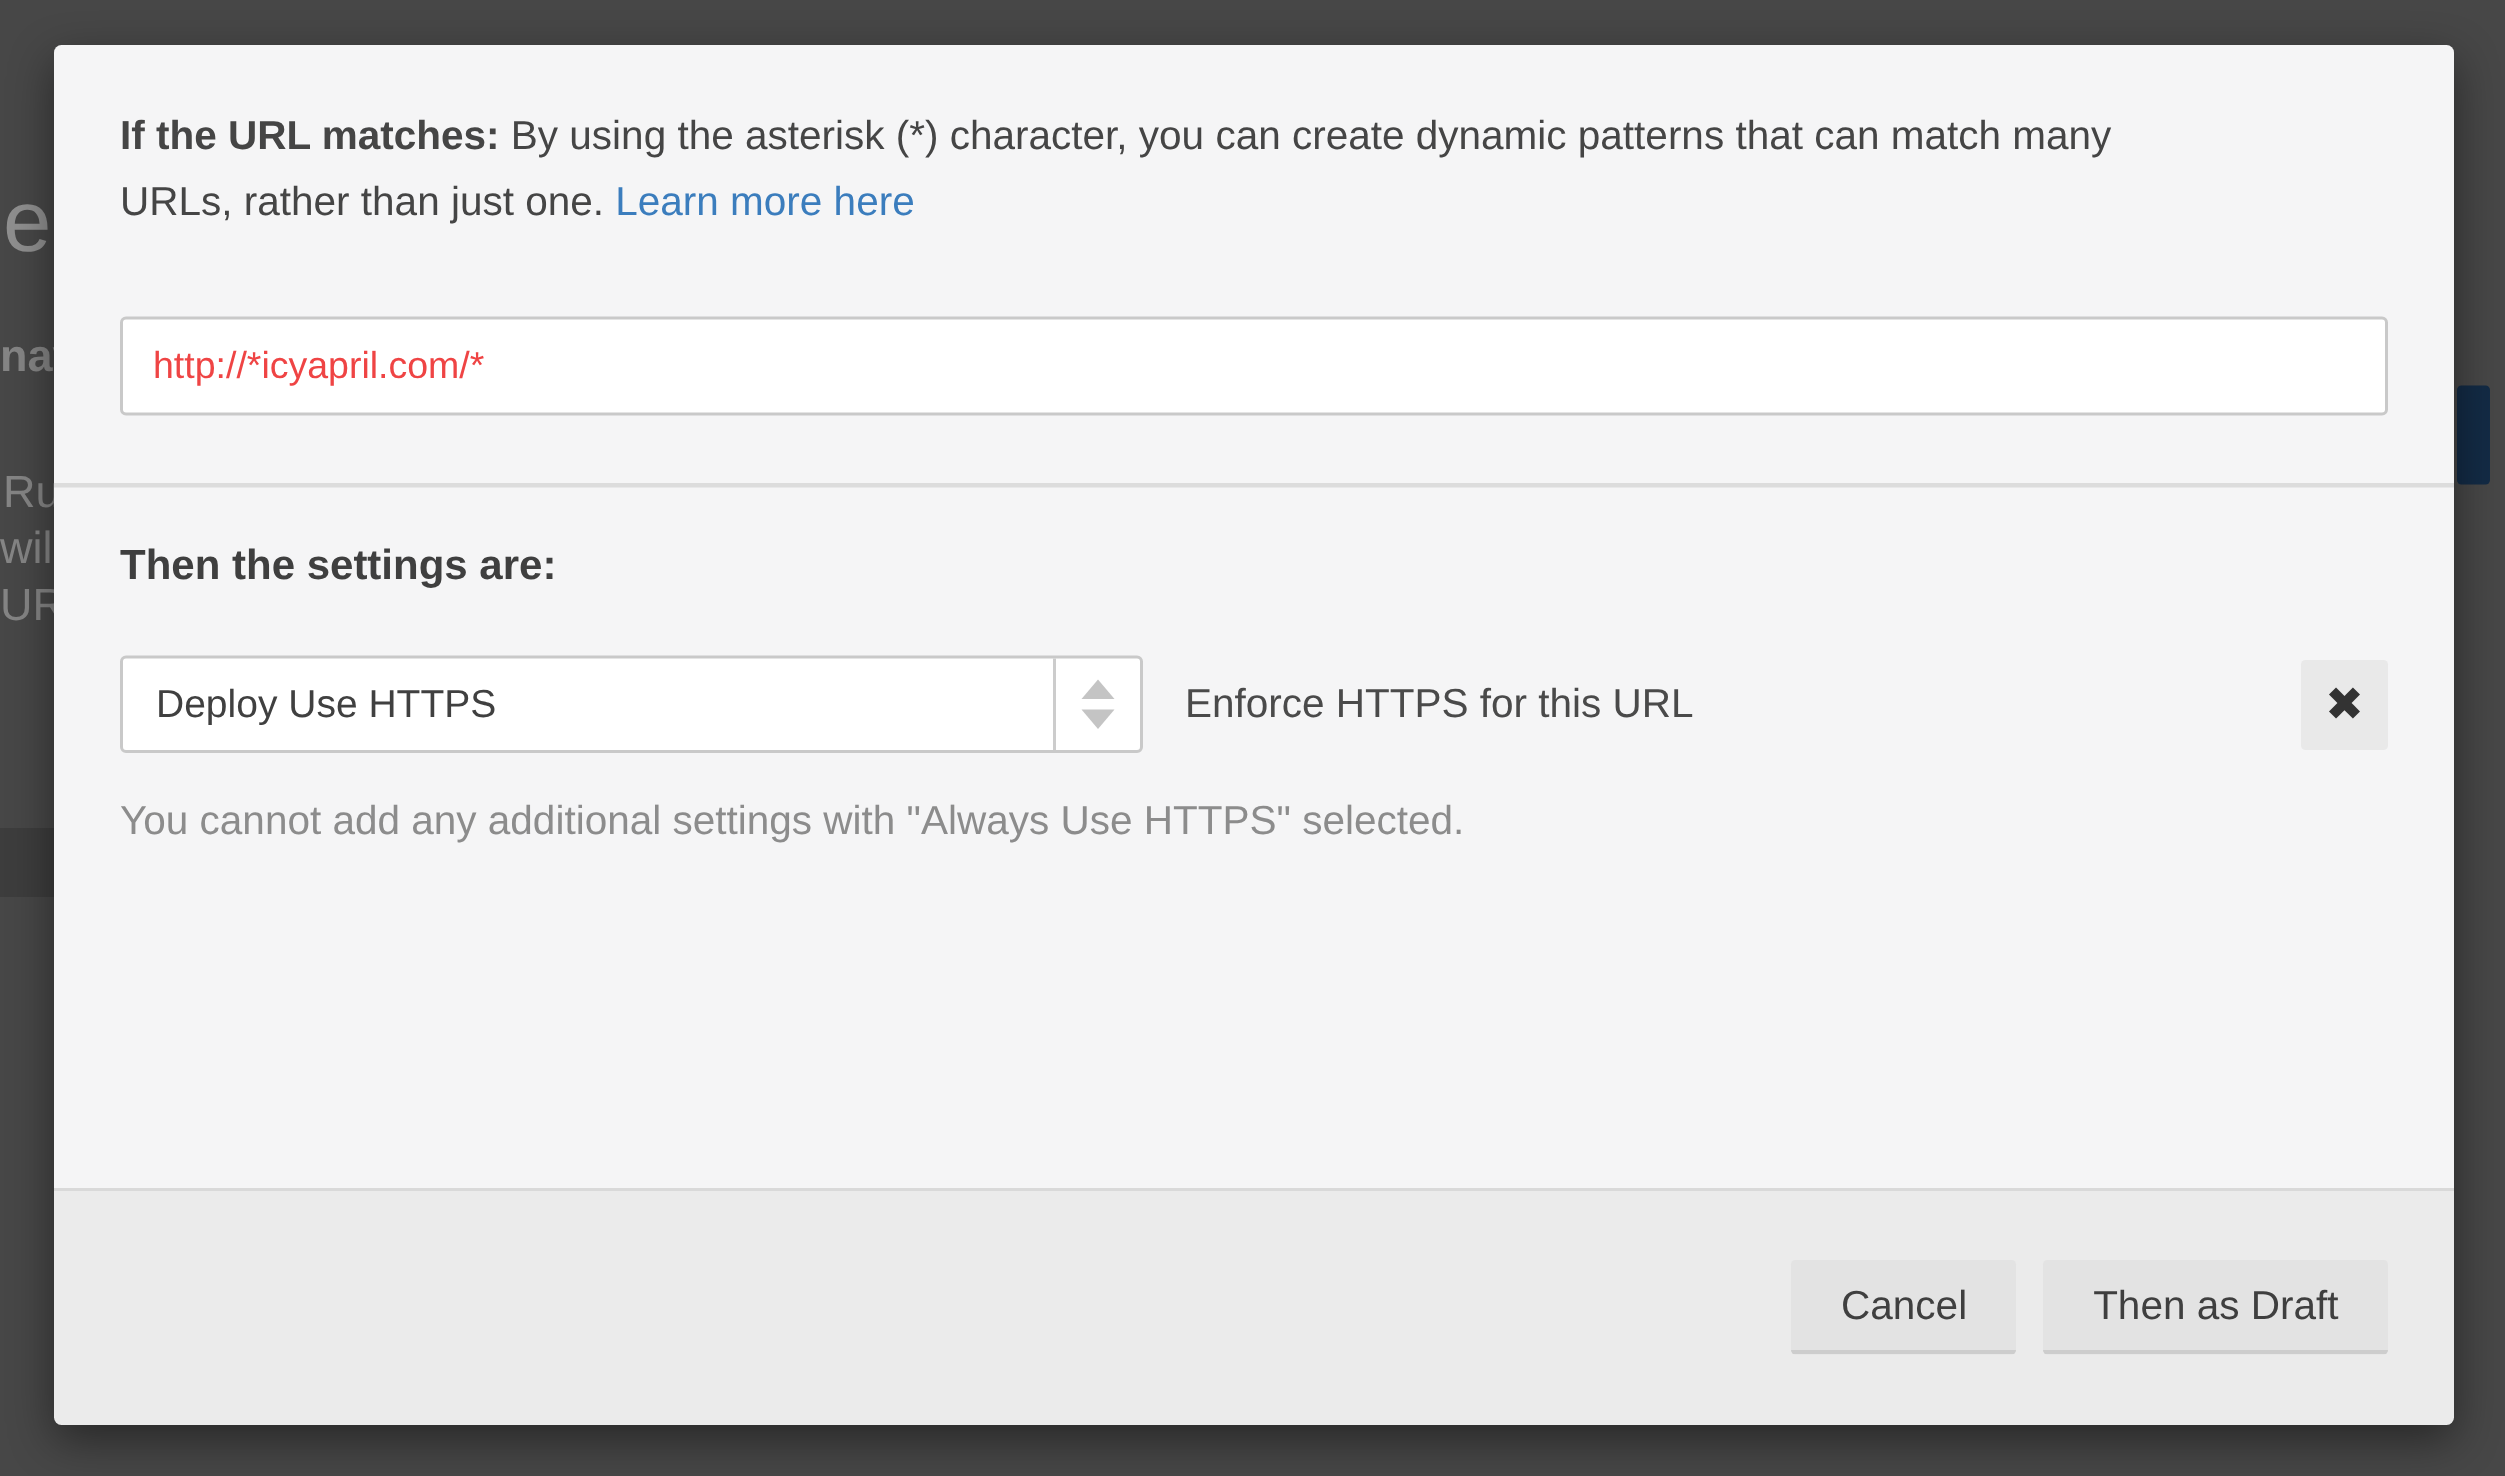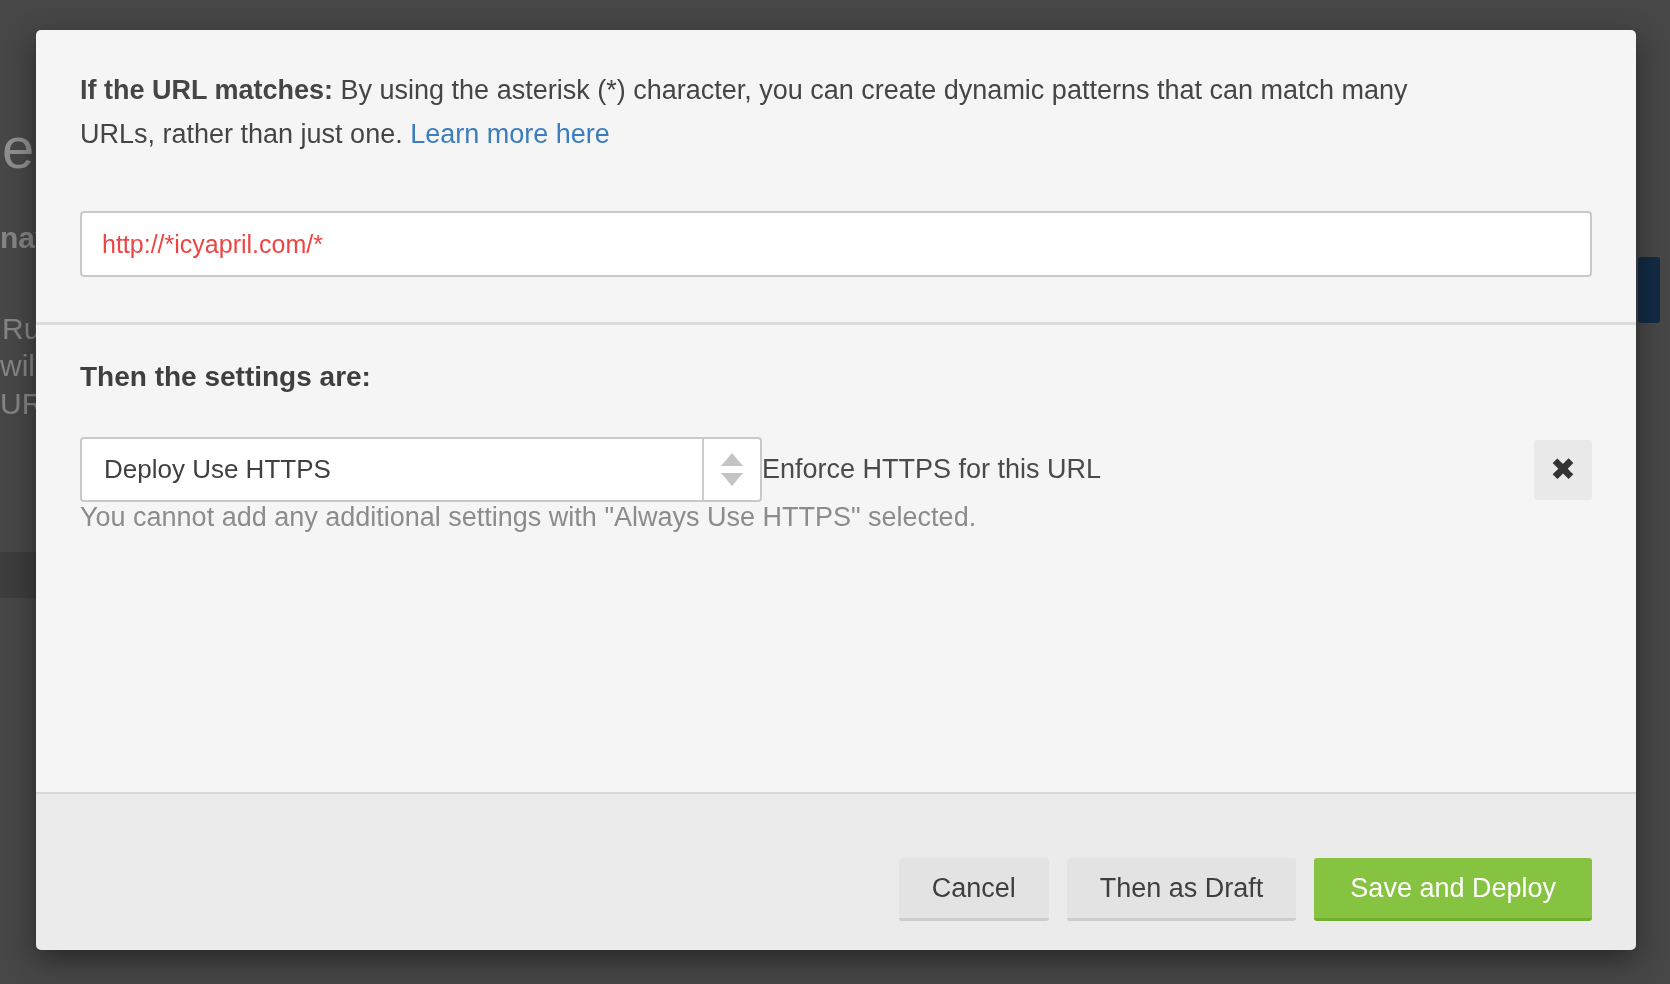--- a/index.html
+++ b/index.html
@@ -64,29 +64,29 @@
   .setting-select { width:682px; height:65px; background:#fff; border:2px solid #c9c9c9;
            border-radius:4px; display:flex; cursor:pointer; }
   .select-value { flex:1; display:flex; align-items:center; padding-left:22px;
            font-size:26px; color:#404040; }
   .select-stepper { width:58px; border-left:2px solid #cccccc; display:flex; flex-direction:column;
            align-items:center; justify-content:center; gap:7px; }
   .tri-up   { width:0; height:0; border-left:11px solid transparent; border-right:11px solid transparent;
            border-bottom:13px solid #c4c4c4; }
   .tri-down { width:0; height:0; border-left:11px solid transparent; border-right:11px solid transparent;
            border-top:13px solid #c4c4c4; }
-  .setting-desc { font-size:27px; color:#4a4a4a; }
+  .setting-desc { margin-left:28px; font-size:27px; color:#4a4a4a; }
   .remove-btn { margin-left:auto; margin-right:0; width:58px; height:60px; background:#e9e9e9;
            border:none; border-radius:3px; font-size:31px; color:#333333; cursor:pointer;
            font-family:inherit; line-height:60px; }
-  .setting-note { font-size:27px; color:#8c8c8c; }
+  .setting-note { margin-top:30px; font-size:27px; color:#8c8c8c; }
 
   .modal-footer { flex:none; height:158px; background:#ebebeb; border-top:2px solid #d9d9d9;
            display:flex; justify-content:flex-end; align-items:flex-start;
-           padding:64px 44px 0; gap:18px; }
+           padding:46px 44px 0; gap:18px; }
   .btn { height:63px; border:none; border-radius:3px; font-size:27px; font-family:inherit;
            cursor:pointer; }
   .btn-gray  { background:#e3e3e3; border-bottom:3px solid #cdcdcd; color:#3f3f3f; padding:0 33px; }
   .btn-green { background:#85c341; border-bottom:3px solid #72b02f; color:#ffffff; padding:0 36px; }
 </style>
 </head>
 <body>
 
 <div class="stage">
 
@@ -130,17 +130,16 @@
         </div>
 
         <p class="setting-note">You cannot add any additional settings with "Always Use HTTPS" selected.</p>
       </div>
 
     </div>
 
     <div class="modal-footer">
       <button class="btn btn-gray">Cancel</button>
       <button class="btn btn-gray">Then as Draft</button>
-      <button class="btn btn-green">Save and Deploy</button>
     </div>
 
   </div>
 </div>
 
 </body></html>

